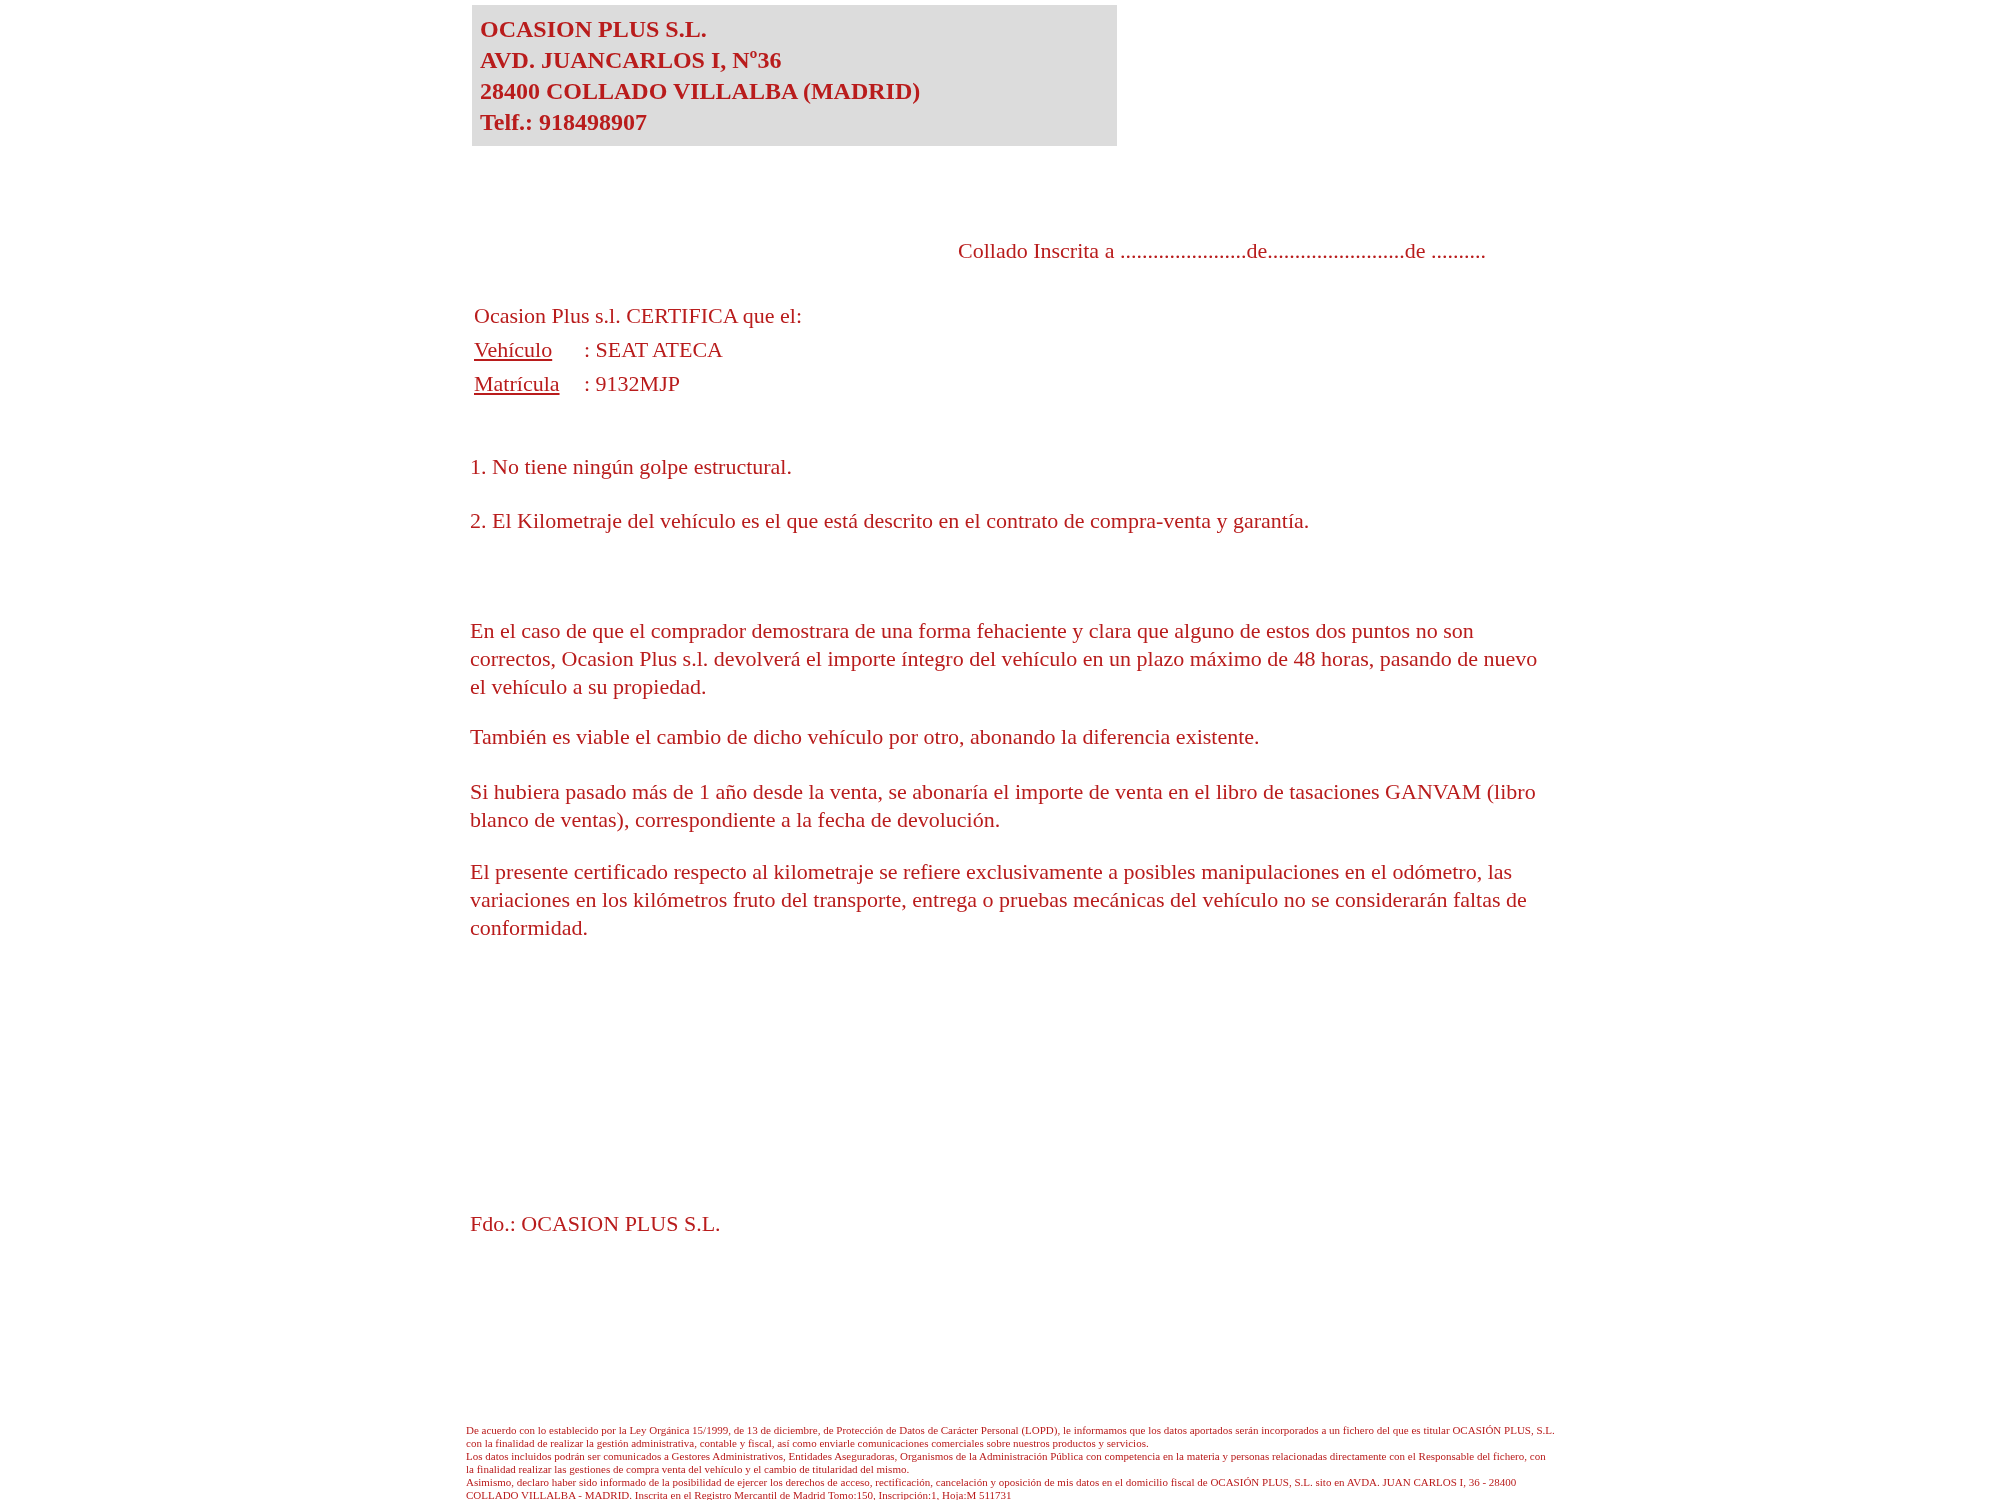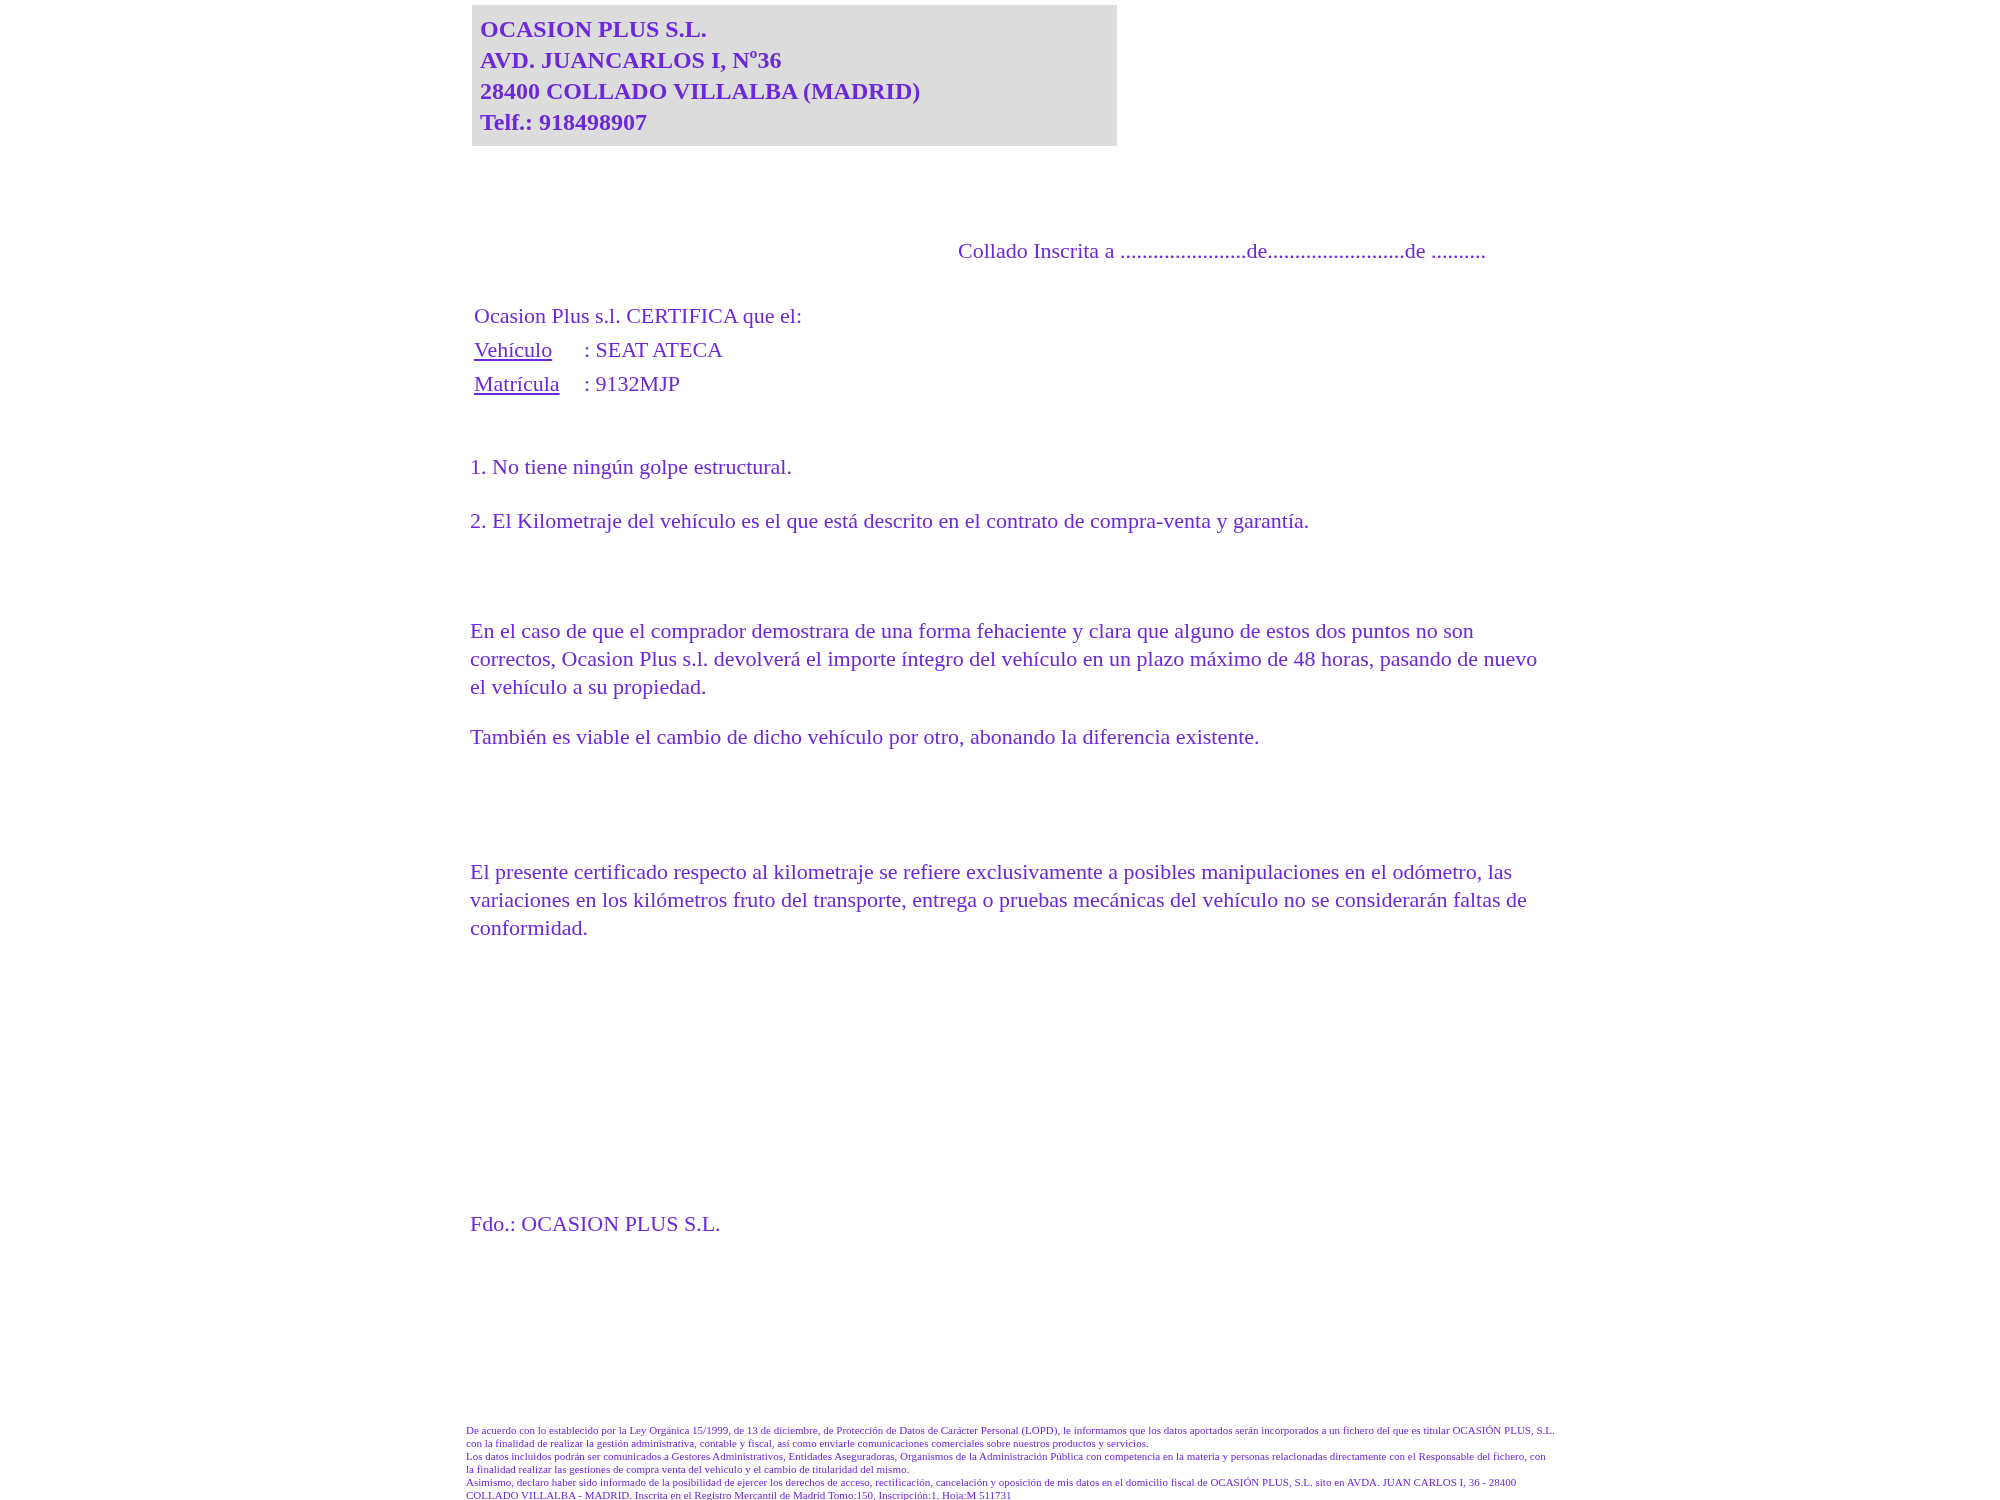--- a/index.html
+++ b/index.html
@@ -105,21 +105,21 @@
     left: 466px;
     top: 1424px;
     width: 1090px;
     font-size: 11px;
     line-height: 13px;
   }
 </style>
 </head>
 <body>
 
-<div class="page" style="background-color: rgb(255, 255, 255); color: #6d28d9;">
+<div class="page" style="background-color: rgb(255, 255, 255); color: #b91c1c;">
 
   <div class="header-box" style="background-color: rgb(220, 220, 220);">
     <div>OCASION PLUS S.L.</div>
     <div>AVD. JUANCARLOS I, Nº36</div>
     <div>28400 COLLADO VILLALBA (MADRID)</div>
     <div>Telf.: 918498907</div>
   </div>
 
   <div class="date-line">Collado Inscrita a .......................de.........................de ..........</div>
 
@@ -127,20 +127,21 @@
     <div class="certify-intro">Ocasion Plus s.l. CERTIFICA que el:</div>
     <div class="kv"><span class="kv-label">Vehículo</span><span class="kv-value">: SEAT ATECA</span></div>
     <div class="kv"><span class="kv-label">Matrícula</span><span class="kv-value">: 9132MJP</span></div>
   </div>
 
   <div class="point point-1">1. No tiene ningún golpe estructural.</div>
   <div class="point point-2">2. El Kilometraje del vehículo es el que está descrito en el contrato de compra-venta y garantía.</div>
 
   <div class="para para-1">En el caso de que el comprador demostrara de una forma fehaciente y clara que alguno de estos dos puntos no son correctos, Ocasion Plus s.l. devolverá el importe íntegro del vehículo en un plazo máximo de 48 horas, pasando de nuevo el vehículo a su propiedad.</div>
   <div class="para para-2">También es viable el cambio de dicho vehículo por otro, abonando la diferencia existente.</div>
+  <div class="para para-3">Si hubiera pasado más de 1 año desde la venta, se abonaría el importe de venta en el libro de tasaciones GANVAM (libro blanco de ventas), correspondiente a la fecha de devolución.</div>
   <div class="para para-4">El presente certificado respecto al kilometraje se refiere exclusivamente a posibles manipulaciones en el odómetro, las variaciones en los kilómetros fruto del transporte, entrega o pruebas mecánicas del vehículo no se considerarán faltas de conformidad.</div>
 
   <div class="signature">Fdo.: OCASION PLUS S.L.</div>
 
   <div class="footer">
     <div>De acuerdo con lo establecido por la Ley Orgánica 15/1999, de 13 de diciembre, de Protección de Datos de Carácter Personal (LOPD), le informamos que los datos aportados serán incorporados a un fichero del que es titular OCASIÓN PLUS, S.L. con la finalidad de realizar la gestión administrativa, contable y fiscal, así como enviarle comunicaciones comerciales sobre nuestros productos y servicios.</div>
     <div>Los datos incluidos podrán ser comunicados a Gestores Administrativos, Entidades Aseguradoras, Organismos de la Administración Pública con competencia en la materia y personas relacionadas directamente con el Responsable del fichero, con la finalidad realizar las gestiones de compra venta del vehículo y el cambio de titularidad del mismo.</div>
     <div>Asimismo, declaro haber sido informado de la posibilidad de ejercer los derechos de acceso, rectificación, cancelación y oposición de mis datos en el domicilio fiscal de OCASIÓN PLUS, S.L. sito en AVDA. JUAN CARLOS I, 36 - 28400 COLLADO VILLALBA - MADRID. Inscrita en el Registro Mercantil de Madrid Tomo:150, Inscripción:1, Hoja:M 511731</div>
   </div>
 

